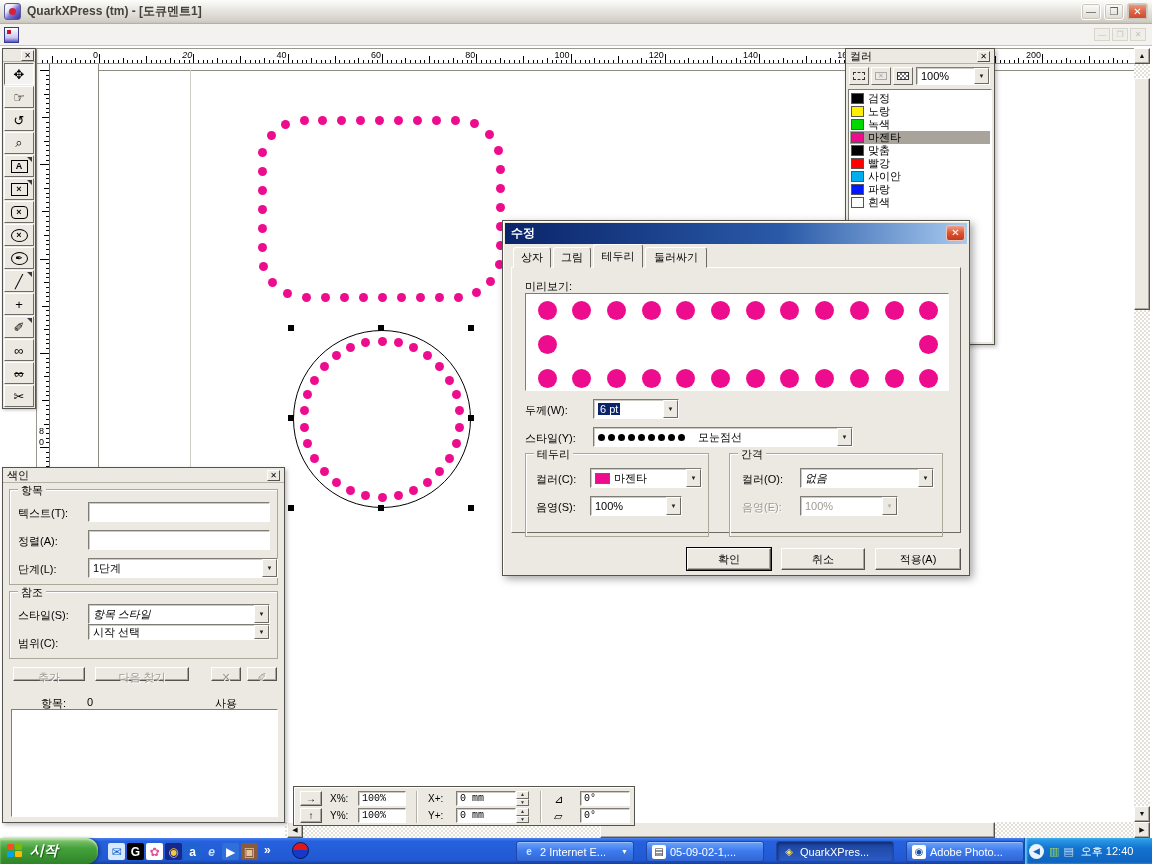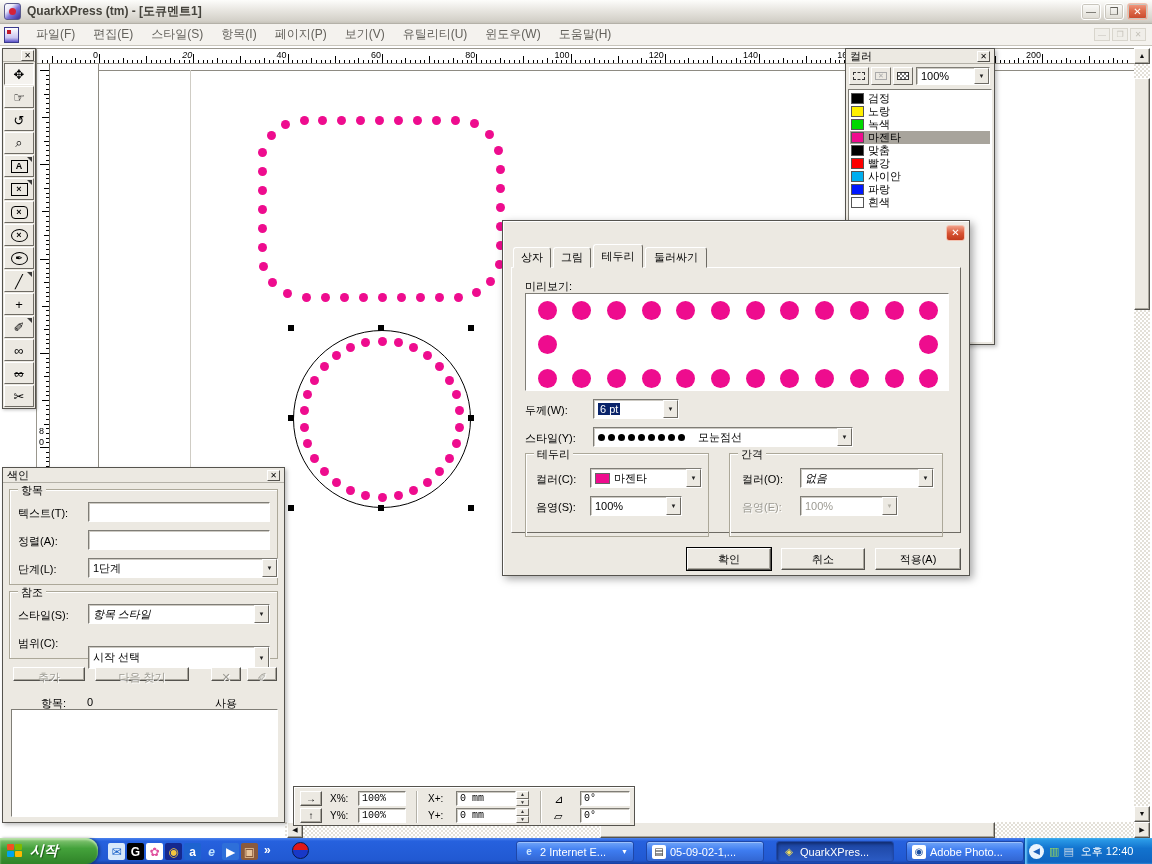--- a/index.html
+++ b/index.html
@@ -631,31 +631,20 @@
     <div id="app-icon"></div>
     <span class="title-text">QuarkXPress (tm) - [도큐멘트1]</span>
     <span style="margin-left:auto"></span>
     <span class="win-btn">—</span>
     <span class="win-btn">❐</span>
     <span class="win-btn close">✕</span>
   </div>
 
   <div id="menubar">
     <div id="doc-icon"></div>
-    <span id="menu-items" style="display:flex">
-        <div class="menu-item">파일(F)</div>
-        <div class="menu-item">편집(E)</div>
-        <div class="menu-item">스타일(S)</div>
-        <div class="menu-item">항목(I)</div>
-        <div class="menu-item">페이지(P)</div>
-        <div class="menu-item">보기(V)</div>
-        <div class="menu-item">유틸리티(U)</div>
-        <div class="menu-item">윈도우(W)</div>
-        <div class="menu-item">도움말(H)</div>
-      </span>
     <span id="child-controls">
       <span class="child-btn">—</span>
       <span class="child-btn">❐</span>
       <span class="child-btn">✕</span>
     </span>
   </div>
 
   <div id="toolbox">
     <div id="toolbox-header">
       <span class="xbtn">✕</span>
@@ -763,20 +752,23 @@
           <span>파랑</span>
         </div>
         <div class="color-row" style="top: 106px;">
           <div class="swatch" style="background: rgb(255, 255, 255);"></div>
           <span>흰색</span>
         </div>
       </div>
   </div>
 
   <div id="modify-dialog">
+    <div id="dlg-titlebar">
+      <span>수정</span>
+    </div>
     <span id="dlg-close">✕</span>
     <span id="dlg-tabs"></span>
     <div id="tabpage"></div>
 
     <span class="lbl" style="left:22px;top:58px">미리보기:</span>
     <div id="preview-box" class="sunken abs">
         <div class="dot" style="left: 11.5px; top: 6.5px; width: 19px; height: 19px; background: rgb(238, 12, 142);"></div>
         <div class="dot" style="left: 11.5px; top: 74.5px; width: 19px; height: 19px; background: rgb(238, 12, 142);"></div>
         <div class="dot" style="left: 46.2px; top: 6.5px; width: 19px; height: 19px; background: rgb(238, 12, 142);"></div>
         <div class="dot" style="left: 46.2px; top: 74.5px; width: 19px; height: 19px; background: rgb(238, 12, 142);"></div>
@@ -879,21 +871,21 @@
       </span>
     </div>
     <div class="group" style="left:6px;top:123px;width:269px;height:68px">
       <span class="legend">참조</span>
       <span class="lbl" style="left:8px;top:16px">스타일(S):</span>
       <span class="combo" style="left:78px;top:12px;width:182px;height:20px">
         <span style="font-style:italic;font-family:'Liberation Serif','DejaVu Serif',serif">항목 스타일</span>
         <span class="arrow">▼</span>
       </span>
       <span class="lbl" style="left:8px;top:44px">범위(C):</span>
-      <span class="combo" style="left:78px;top:54px;width:182px;height:23px">
+      <span class="combo" style="left:78px;top:32px;width:182px;height:16px">
         <span>시작 선택</span>
         <span class="arrow">▼</span>
       </span>
     </div>
     <span class="btn ip-btn disabled-text" style="left:10px;width:72px">추가</span>
     <span class="btn ip-btn disabled-text" style="left:92px;width:94px">다음 찾기</span>
     <span class="btn ip-btn disabled-text" style="left:208px;width:30px">✕</span>
     <span class="btn ip-btn disabled-text" style="left:244px;width:30px">✐</span>
     <span class="lbl" style="left:38px;top:228px">항목:</span>
     <span class="lbl" style="left:84px;top:228px">0</span>

